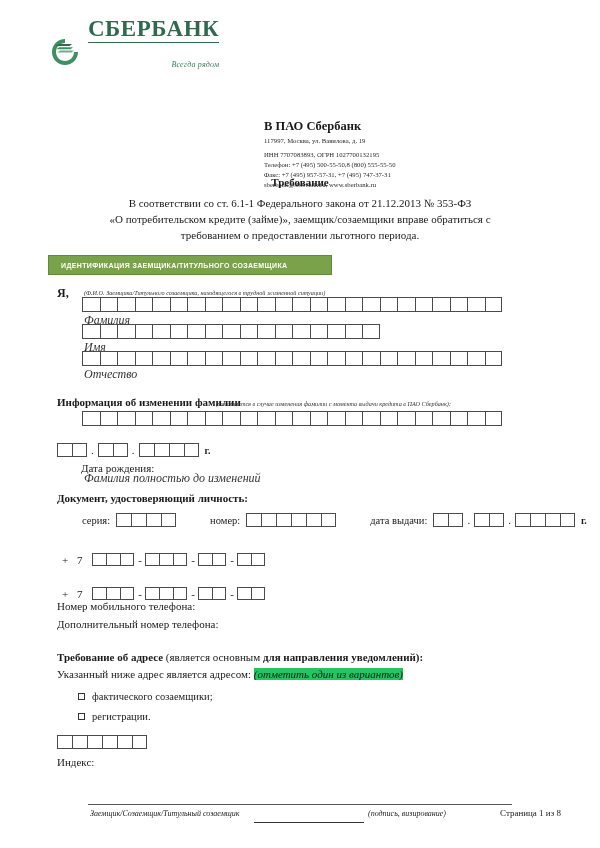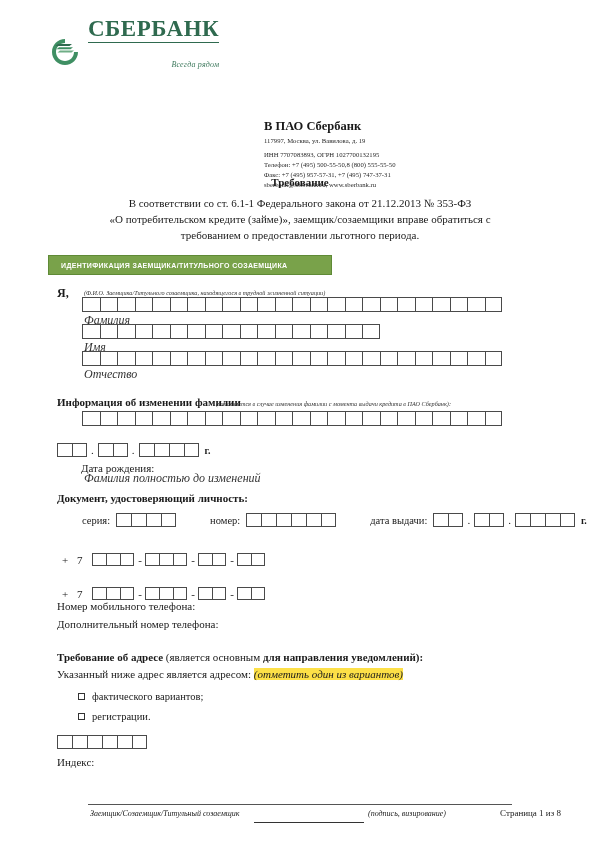--- a/index.html
+++ b/index.html
@@ -248,21 +248,21 @@
     font-size: 9px;
   }
   .sig-underline {
     display: inline-block;
     width: 110px;
     border-bottom: 1px solid #333;
     height: 9px;
   }
 
   .underline-txt { }
-  .hl { background: #fde047; }
+  .hl { background: #22c55e; }
 
   .chk-box {
     display: inline-block;
     width: 7px;
     height: 7px;
     border: 1px solid #333;
     margin-right: 7px;
     vertical-align: middle;
     box-sizing: border-box;
   }
@@ -550,21 +550,21 @@
 
   <div class="ab addr-title-2 lbl">
     <b>Требование об адресе</b><span> (является </span><span class="underline-txt">основным</span><b> для направления уведомлений):</b>
   </div>
   <div class="ab addr-sub lbl">
     <span>Указанный ниже адрес является адресом:</span>
     <i class="hl">(отметить один из вариантов)</i>
   </div>
 
   <div class="ab chk-1">
-    <span class="chk-box"></span><span class="chk-label">фактического вариантов;</span>
+    <span class="chk-box"></span><span class="chk-label">фактического созаемщики;</span>
   </div>
   <div class="ab chk-2">
     <span class="chk-box"></span><span class="chk-label">регистрации.</span>
   </div>
 
   <div class="ab idx-row comb small" id="comb-index">
       <div class="cell"></div>
       <div class="cell"></div>
       <div class="cell"></div>
       <div class="cell"></div>

